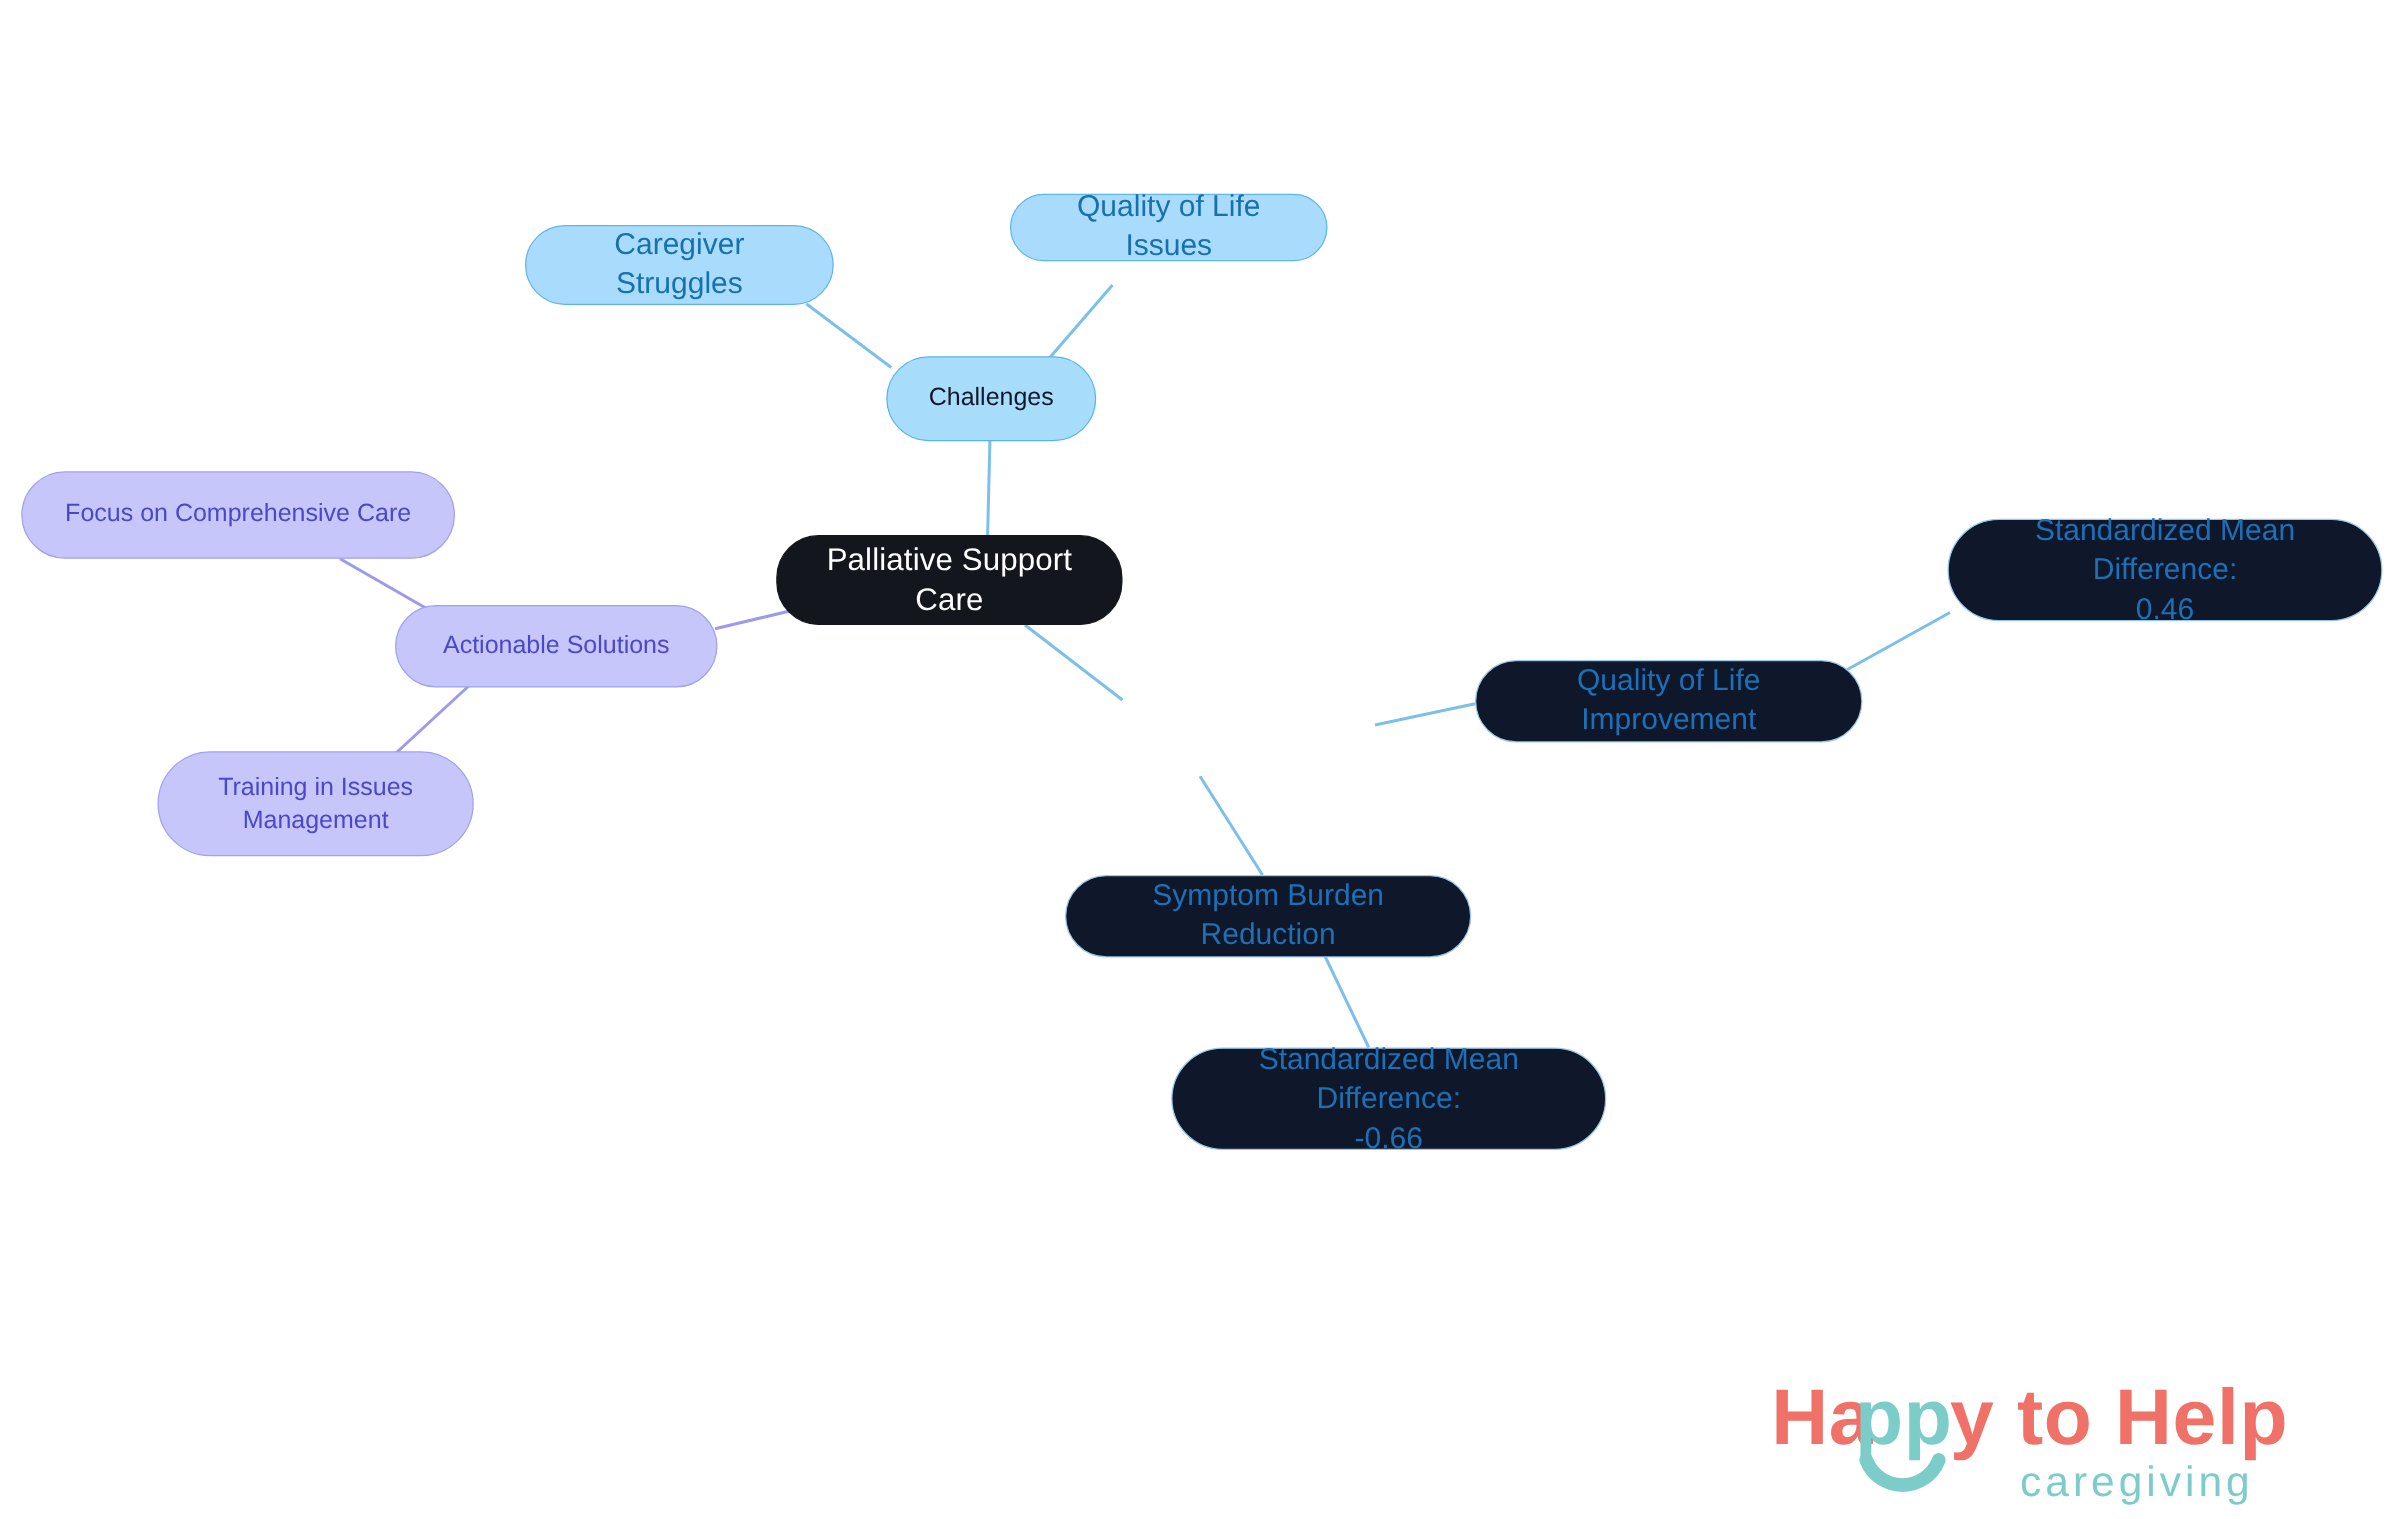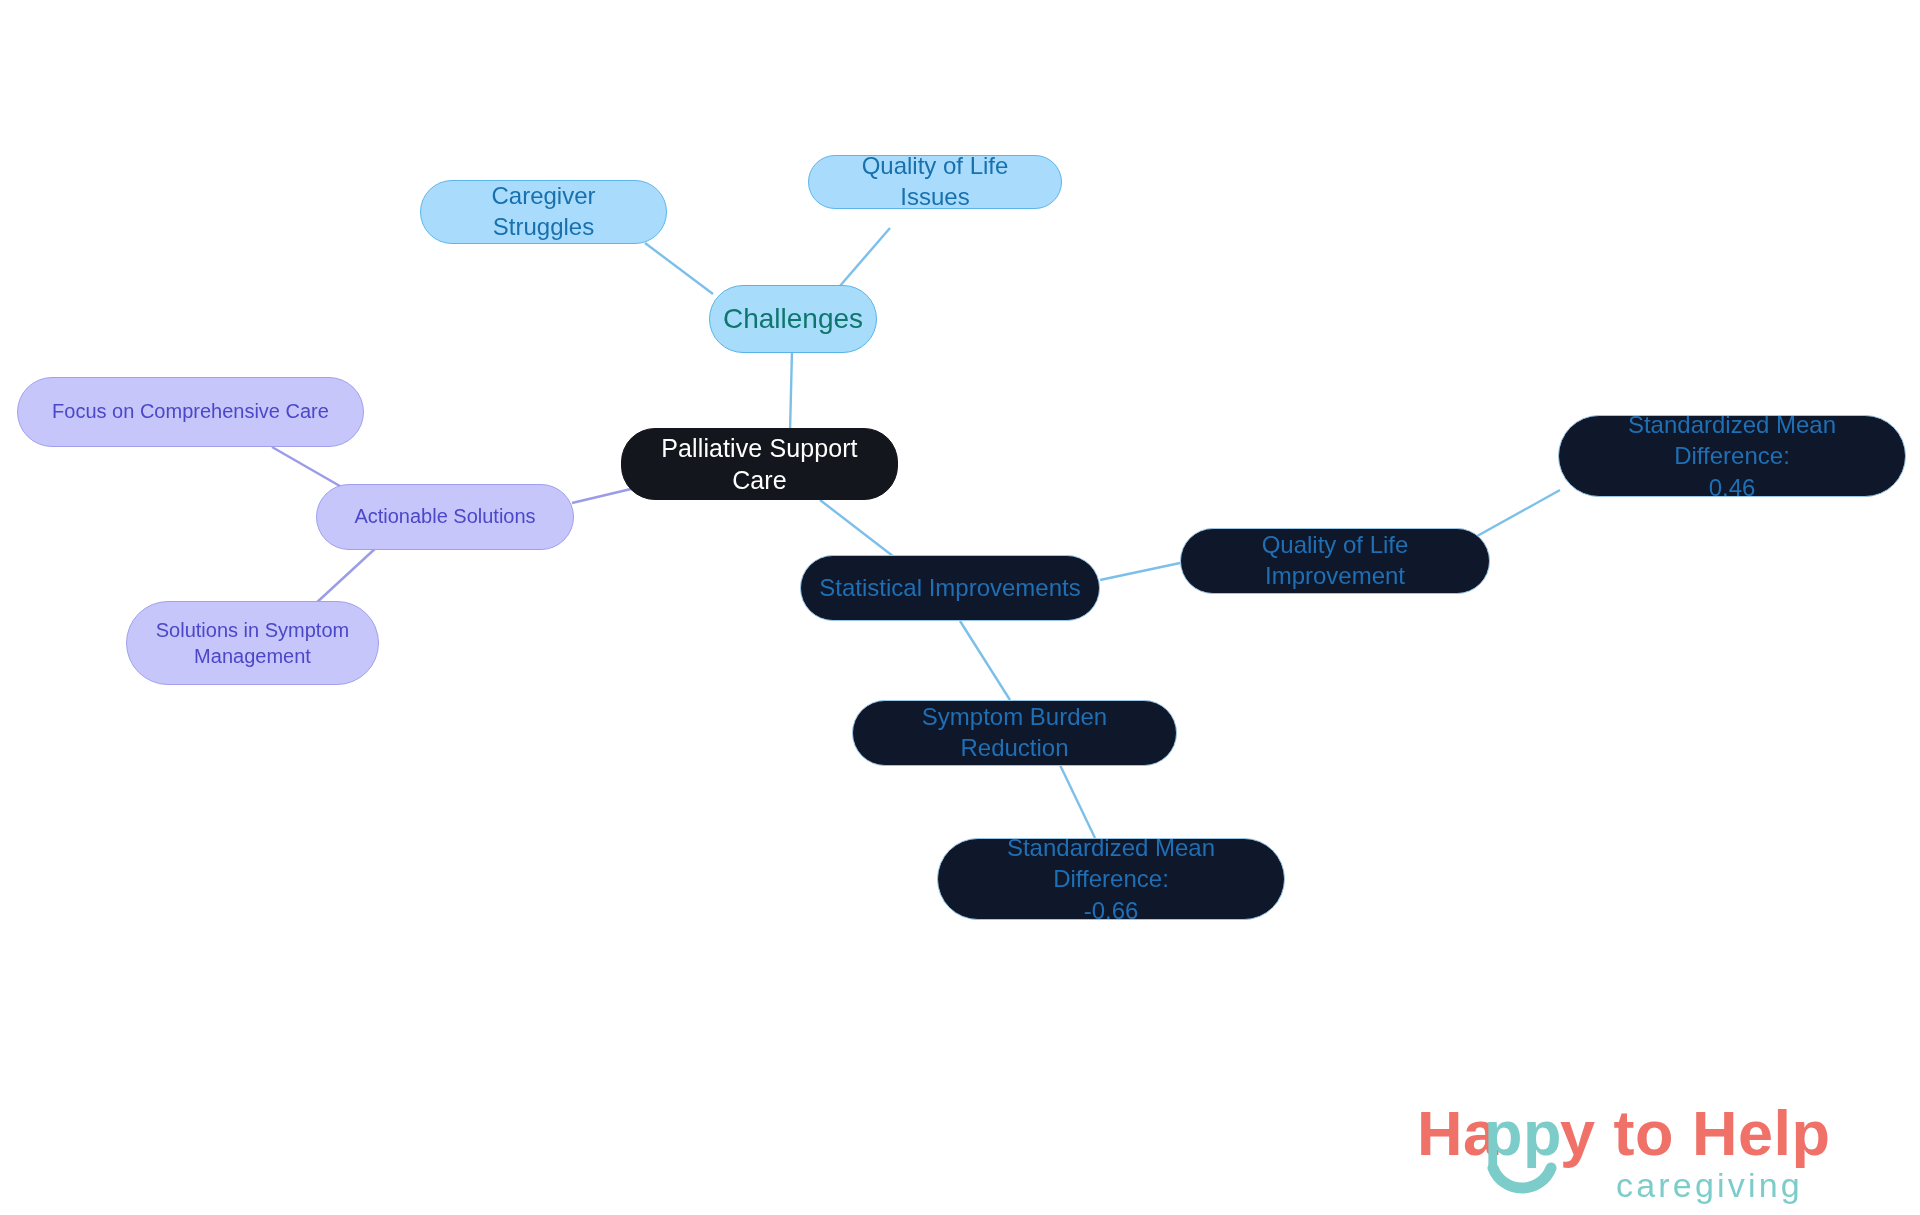--- a/index.html
+++ b/index.html
@@ -49,22 +49,22 @@
     border-color: #14161d;
     color: #ffffff;
     font-size: 25px;
     border-radius: 34px;
     letter-spacing: 0.1px;
   }
   
   .node.blue-mid {
     background: #a8dcfb;
     border-color: #57b4ea;
-    color: #0f766e;
-    font-size: 28px;
+    color: #0f172a;
+    font-size: 20px;
   }
   
   .node.blue-leaf {
     background: #a9dcfc;
     border-color: #5cb6ec;
     color: #1870ad;
     font-size: 24px;
   }
   
   .node.blue-pale {
@@ -120,24 +120,23 @@
   <div class="node blue-mid" style="left:709px; top:285px; width:168px; height:68px;">Challenges</div>
 
   <div class="node blue-leaf" style="left:420px; top:180px; width:247px; height:64px;">Caregiver Struggles</div>
 
   <div class="node blue-leaf" style="left:808px; top:155px; width:254px; height:54px;">Quality of Life Issues</div>
 
   <div class="node purple" style="left:316px; top:484px; width:258px; height:66px;">Actionable Solutions</div>
 
   <div class="node purple" style="left:17px; top:377px; width:347px; height:70px;">Focus on Comprehensive Care</div>
 
-  <div class="node purple two-line" style="left:126px; top:601px; width:253px; height:84px;">Solutions in Symptom
+  <div class="node purple two-line" style="left:126px; top:601px; width:253px; height:84px;">Training in Issues
 Management</div>
 
-  <div class="node blue-pale" style="left:800px; top:555px; width:300px; height:66px;">Statistical Improvements</div>
 
   <div class="node blue-pale" style="left:1180px; top:528px; width:310px; height:66px;">Quality of Life Improvement</div>
 
   <div class="node blue-pale two-line" style="left:1558px; top:415px; width:348px; height:82px;">Standardized Mean Difference:
 0.46</div>
 
   <div class="node blue-pale" style="left:852px; top:700px; width:325px; height:66px;">Symptom Burden Reduction</div>
 
   <div class="node blue-pale two-line" style="left:937px; top:838px; width:348px; height:82px;">Standardized Mean Difference:
 -0.66</div>

